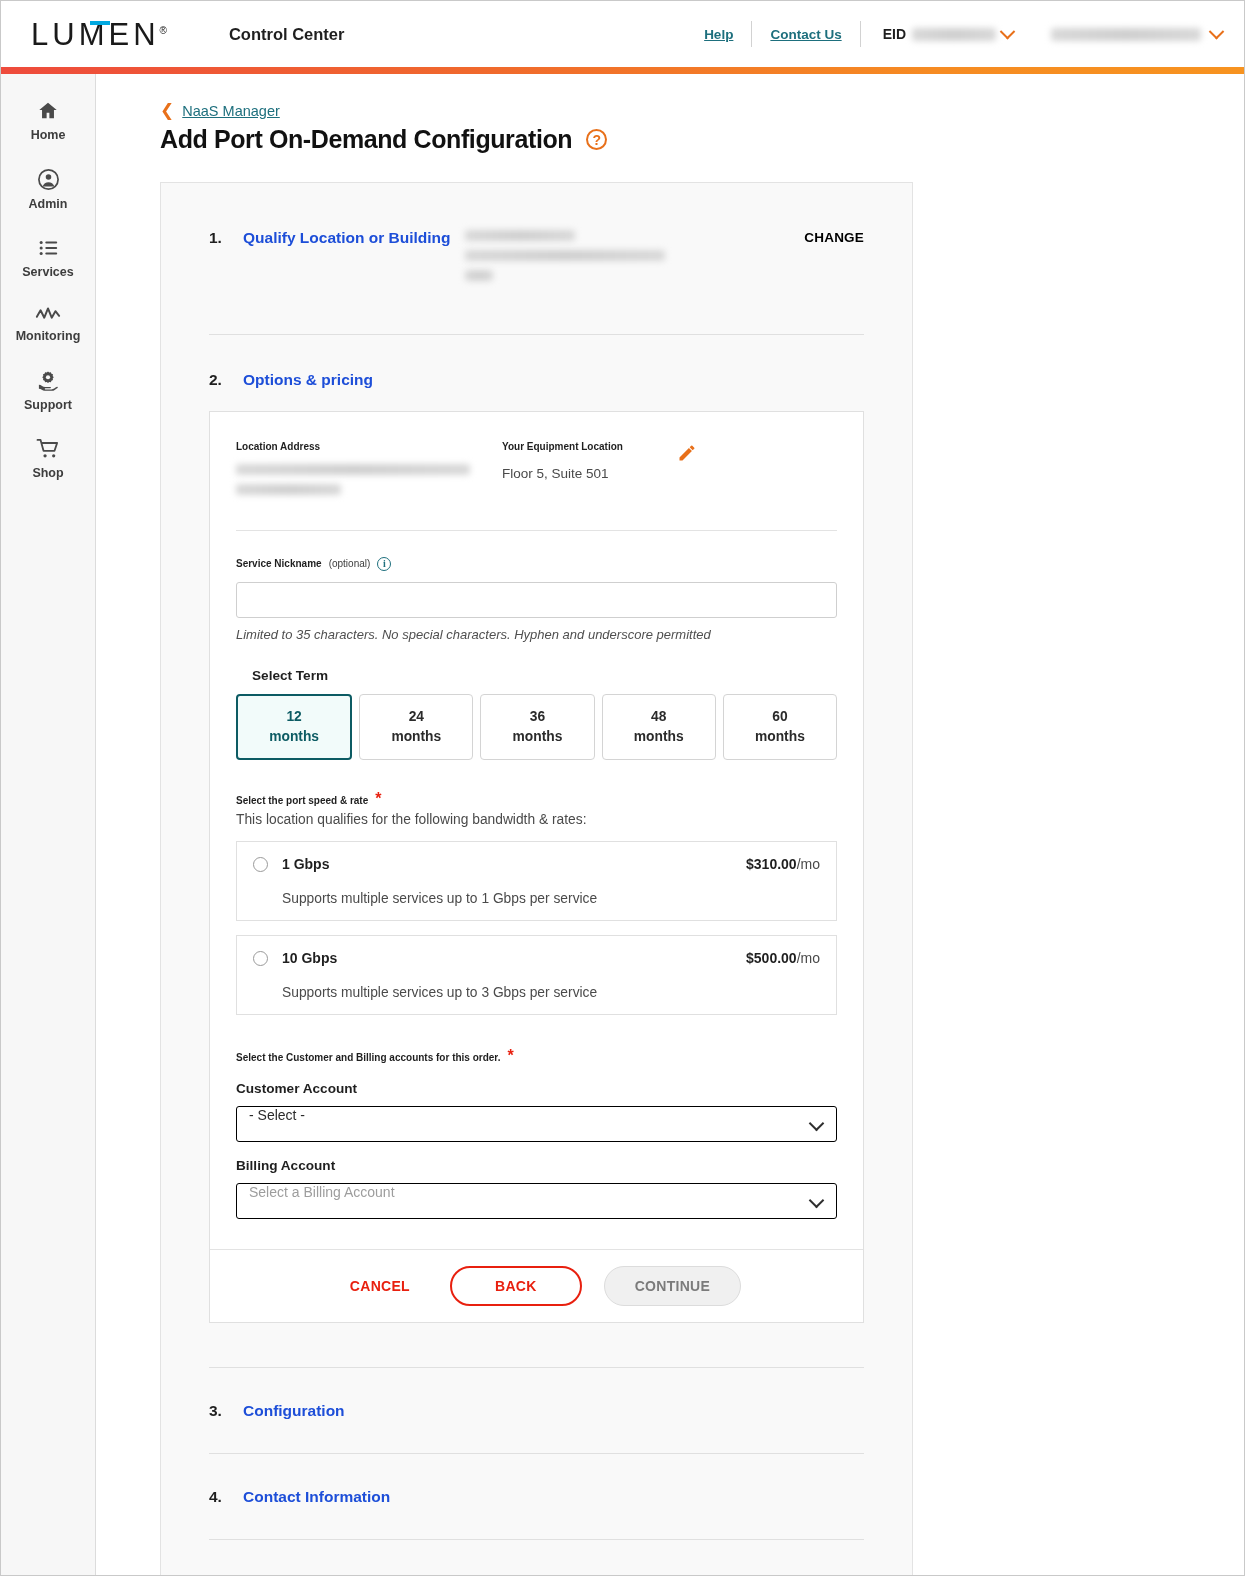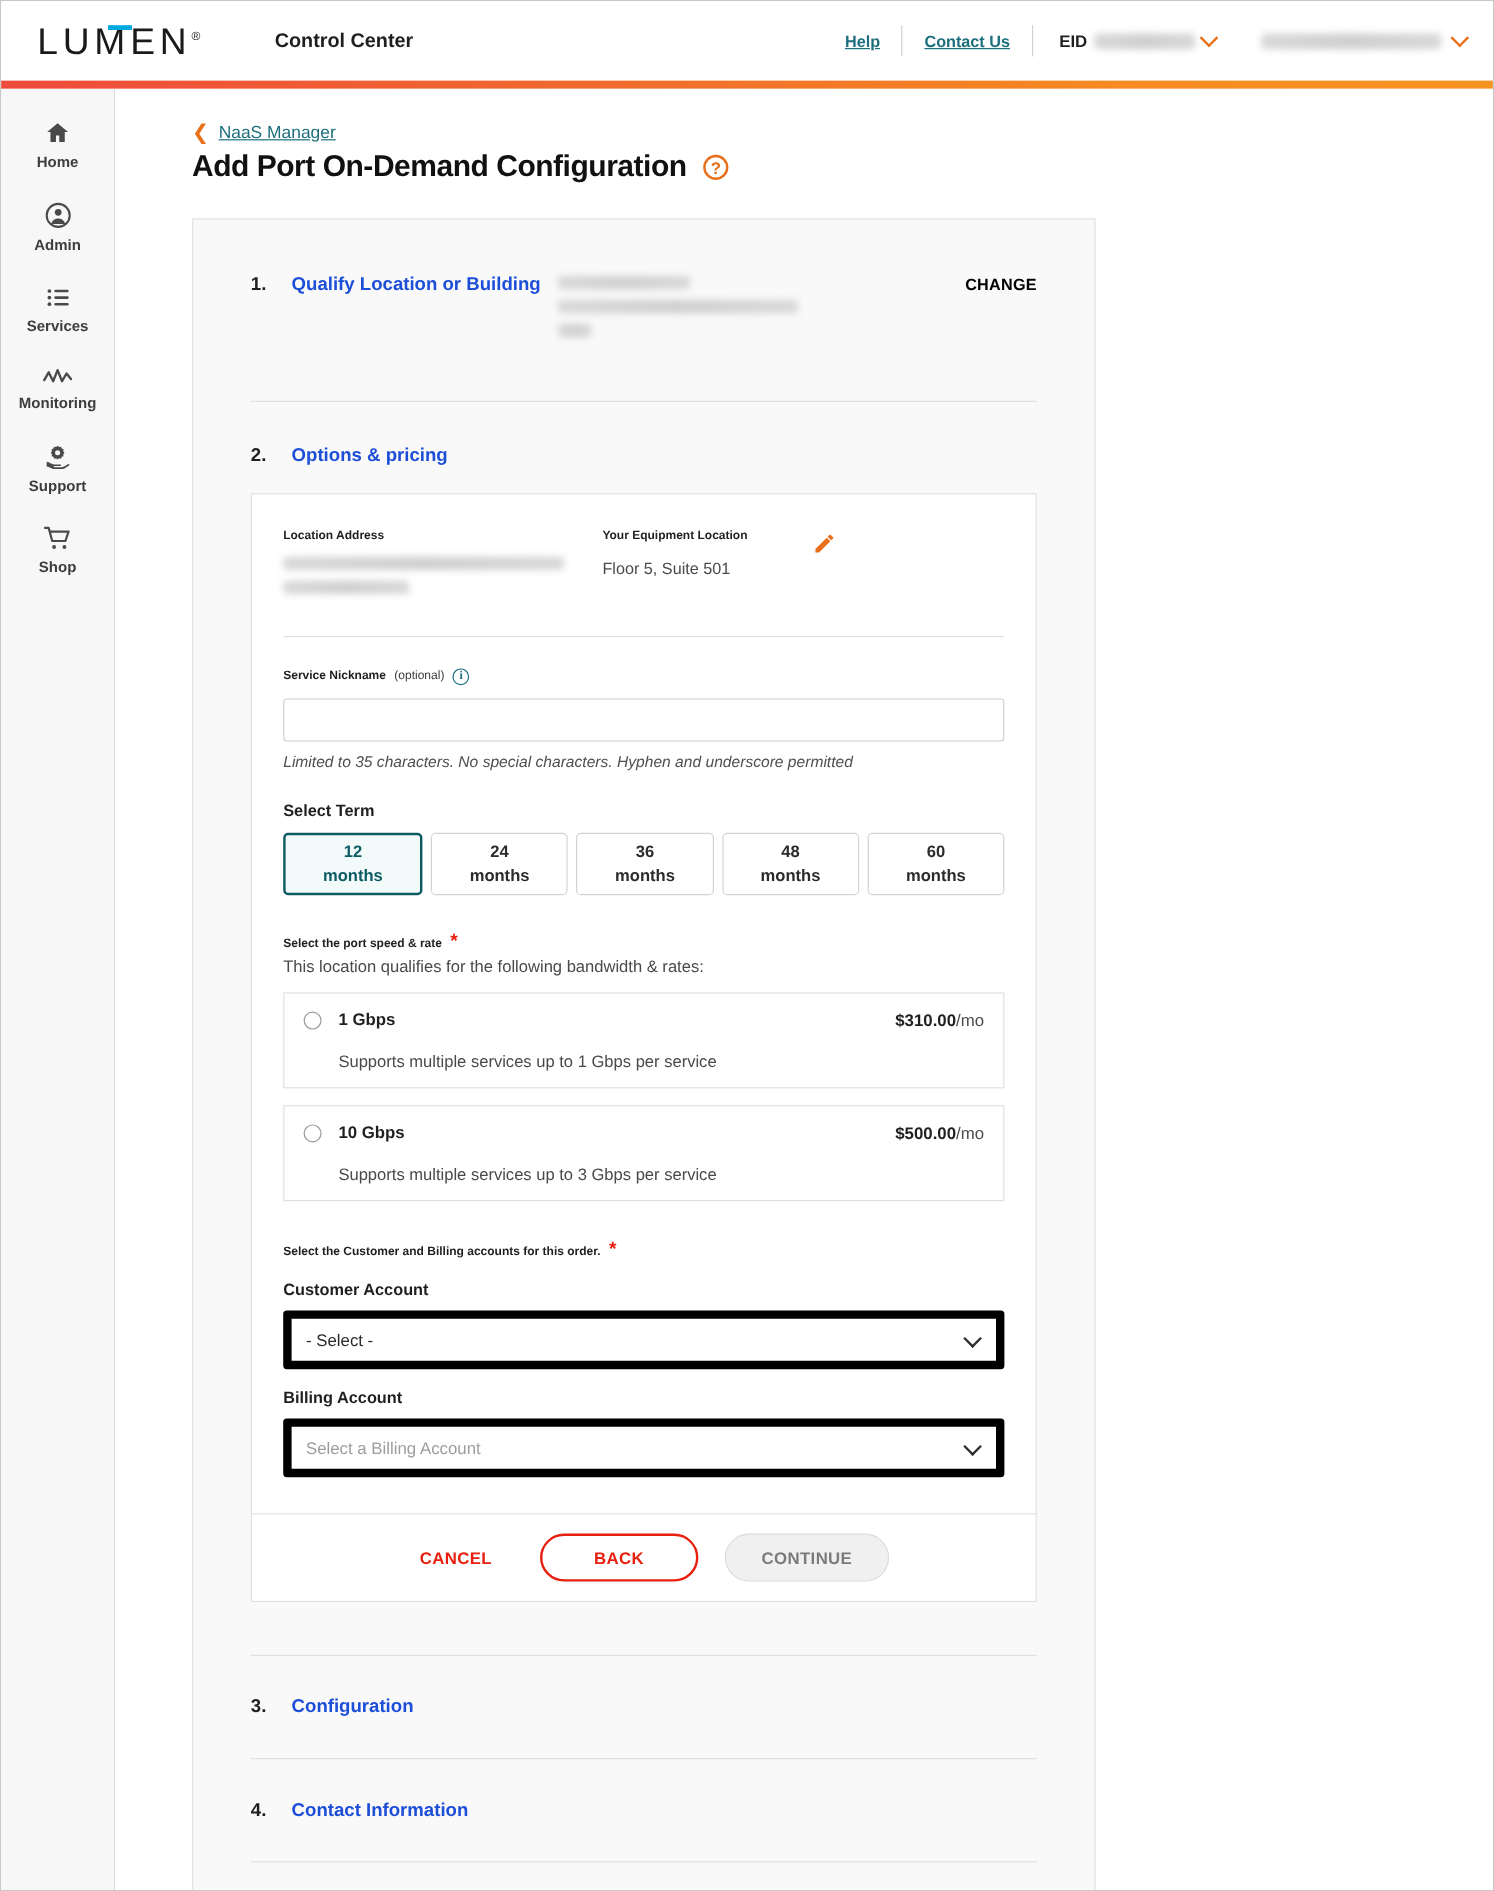--- a/index.html
+++ b/index.html
@@ -248,25 +248,25 @@
     background: #fff;
   }
   .helper {
     font-size: 13px;
     font-style: italic;
     color: #4f4f4f;
     margin-top: 9px;
   }
 
   
-  .terms-label { margin-top: 26px; font-size: 13.6px; font-weight: bold; color: #1f1f1f; }
+  .terms-label { margin-top: 26px; font-size: 13.6px; font-weight: bold; color: #1f1f1f; margin-left: 16px; }
   .term-row { display: flex; margin-top: 11px; }
   .term-btn {
     flex: 1;
-    height: 52px;
+    height: 66px;
     border: 1px solid #d4d4d4;
     border-radius: 4px;
     background: #fff;
     margin-right: 7px;
     display: flex; flex-direction: column;
     align-items: center; justify-content: center;
     font-size: 13.8px; font-weight: bold;
     color: #2b2b2b; cursor: pointer; line-height: 1.45;
   }
   .term-btn:last-child { margin-right: 0; }
@@ -298,26 +298,26 @@
   .rate-desc { font-size: 13.8px; color: #4a4a4a; margin-top: 18px; }
   .rate-price { font-size: 14px; color: #1f1f1f; margin-top: 1px; white-space: nowrap; }
   .rate-price b { font-weight: bold; }
   .rate-price span { color: #4a4a4a; }
 
   
   .acct-head { margin-top: 32px; }
   .sel-label { margin-top: 16px; font-size: 13.6px; font-weight: bold; color: #1f1f1f; }
   .select-box {
     position: relative;
-    height: 49px;
+    height: 36px;
     margin-top: 10px;
-    border: 7px solid #000000;
+    border: 1px solid #000000;
     border-radius: 3px;
     background: #fff;
-    display: flex; align-items: center;
+    display: flex; align-items: flex-start;
     padding: 0 12px;
     font-size: 14px;
     cursor: pointer;
   }
   .select-box.value { color: #2b2b2b; }
   .select-box.placeholder { color: #9d9d9d; }
   .sel-chev {
     position: absolute; right: 14px; top: 11px;
     width: 11px; height: 11px;
     border-right: 2px solid #2f2f2f;

